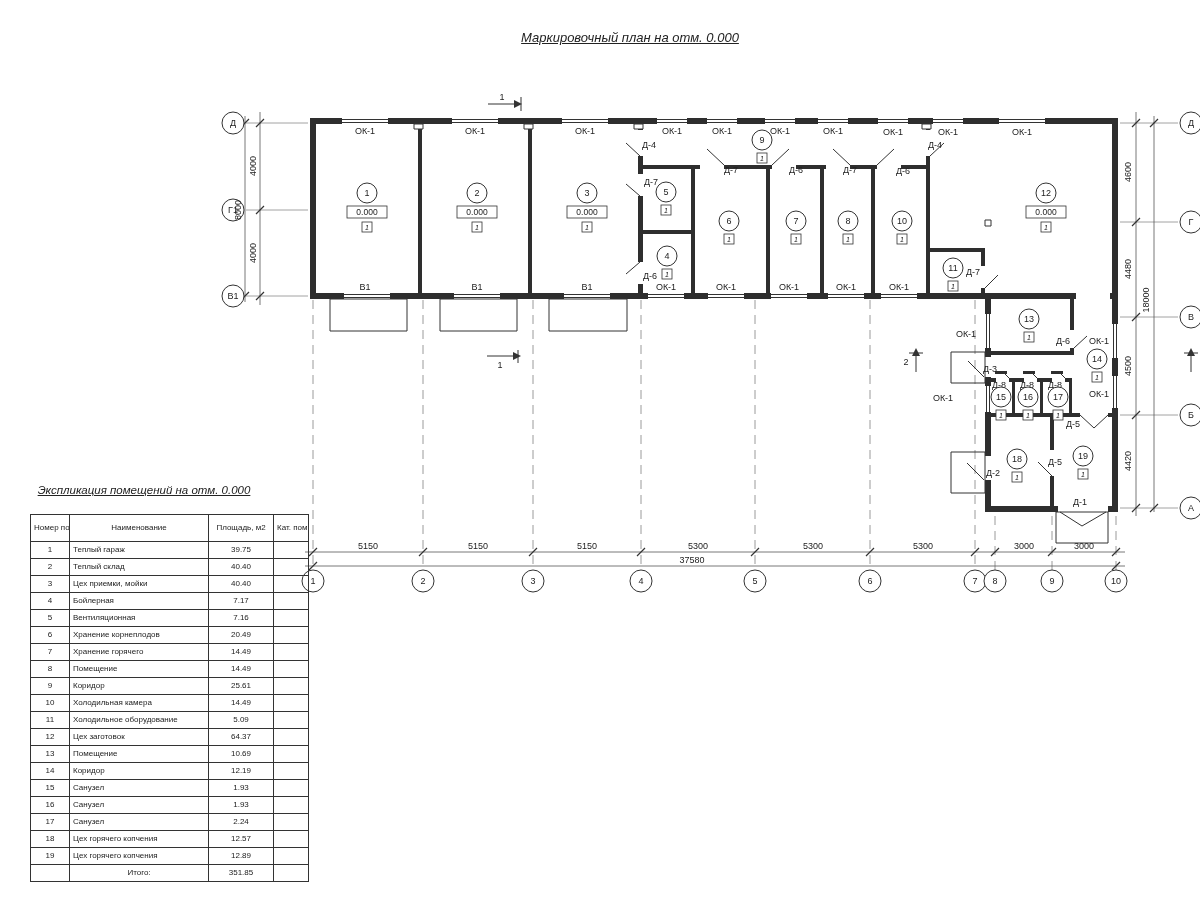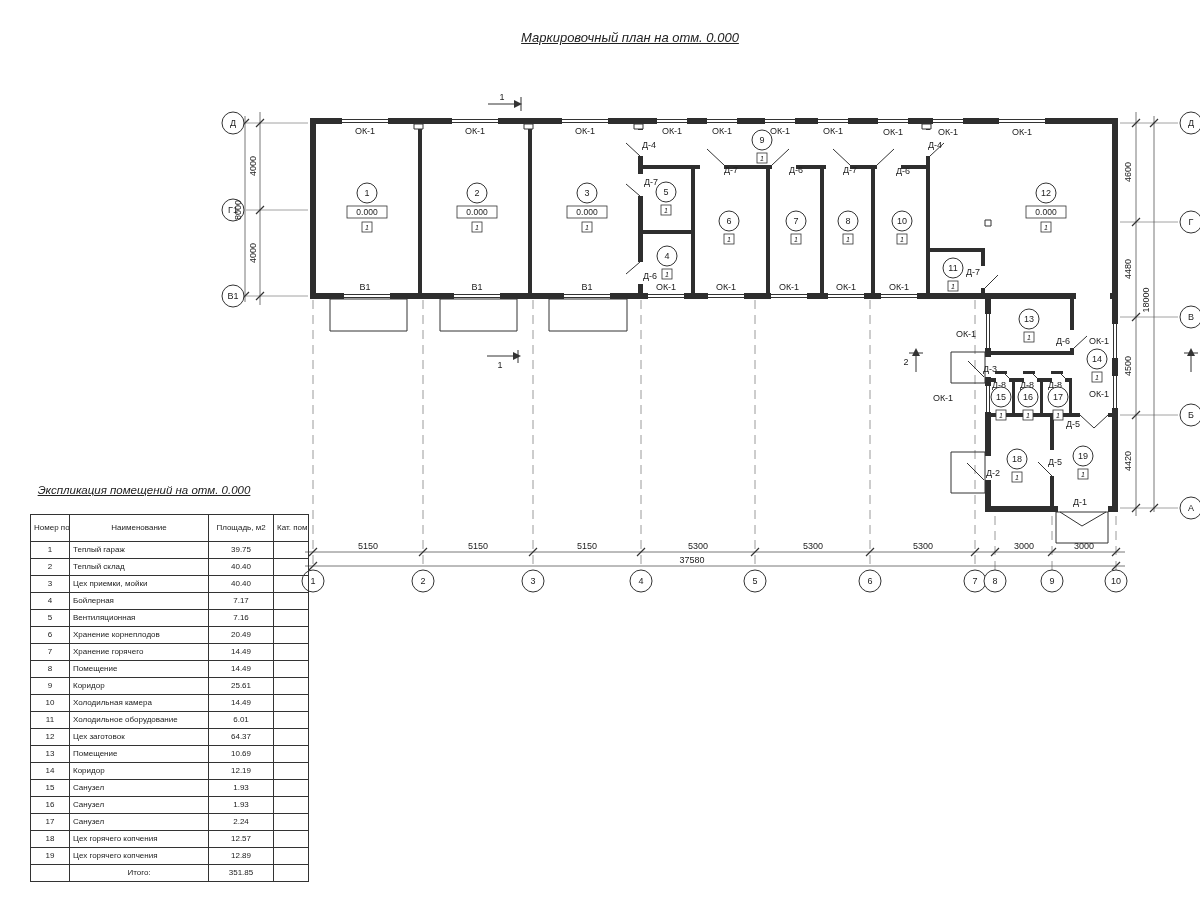--- a/index.html
+++ b/index.html
@@ -456,21 +456,21 @@
         </tr>
         <tr>
           <td class="c-num">10</td>
           <td class="c-name">Холодильная камера</td>
           <td class="c-area">14.49</td>
           <td class="c-cat"></td>
         </tr>
         <tr>
           <td class="c-num">11</td>
           <td class="c-name">Холодильное оборудование</td>
-          <td class="c-area">6.01</td>
+          <td class="c-area">5.09</td>
           <td class="c-cat"></td>
         </tr>
         <tr>
           <td class="c-num">12</td>
           <td class="c-name">Цех заготовок</td>
           <td class="c-area">64.37</td>
           <td class="c-cat"></td>
         </tr>
         <tr>
           <td class="c-num">13</td>

